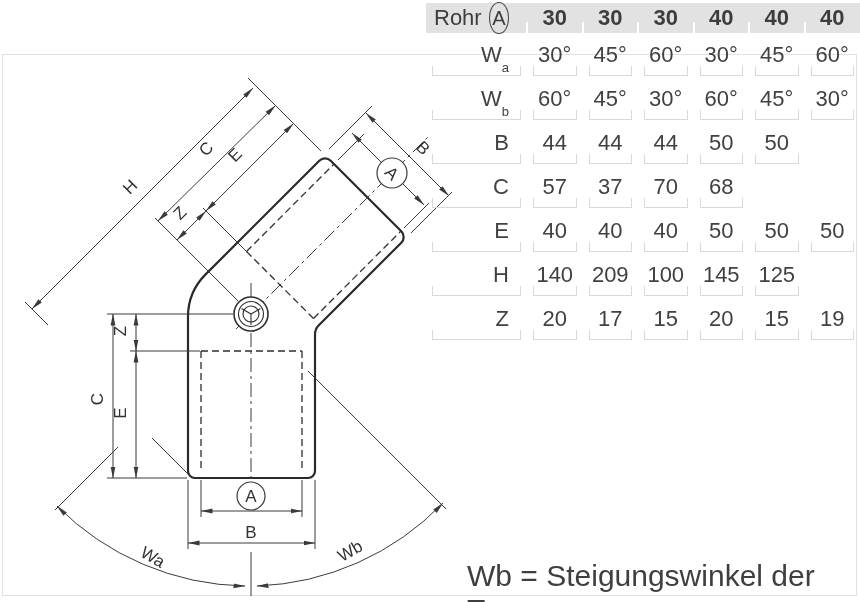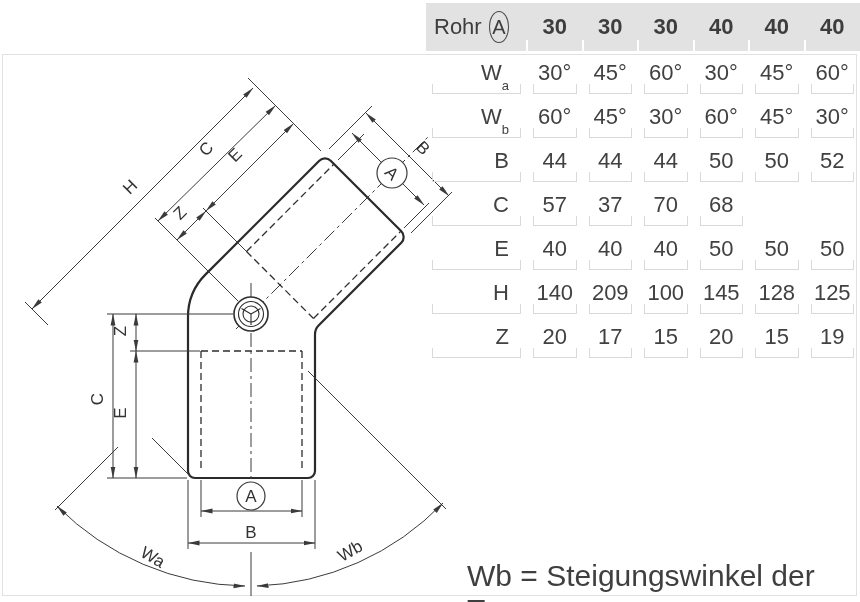--- a/index.html
+++ b/index.html
@@ -6,21 +6,21 @@
     font-family:"Liberation Sans", sans-serif;}
   .canvas{position:relative;width:860px;height:602px;background:#fff;}
   .panel-border{position:absolute;left:2px;top:54px;width:853px;height:540px;
     border:1px solid #e1e1e1;}
   svg{position:absolute;left:0;top:0;}
   svg text{font-family:"Liberation Sans", sans-serif;font-size:17px;fill:#333;}
 
   
   .dim-table{position:absolute;left:426px;top:3px;width:434px;color:#414141;}
   .trow{display:flex;height:44px;align-items:center;}
-  .trow.thead{height:48px;background:#e2e2e2;font-weight:bold;color:#3d3d3d;}
+  .trow.thead{height:30px;background:#e2e2e2;font-weight:bold;color:#3d3d3d;}
   .tcell{position:relative;height:100%;display:flex;align-items:center;justify-content:center;
     font-size:22px;}
   .tcell.lab{width:101px;justify-content:flex-end;padding-right:18px;box-sizing:border-box;
     font-weight:normal;}
   .thead .tcell.lab{justify-content:flex-start;padding-left:8px;font-weight:normal;}
   .tcell.val{width:55.5px;}
   .thead .tcell.val::after{content:'';position:absolute;left:-1px;bottom:0;width:2px;height:11px;background:#fff;}
   .bracket{position:absolute;left:6px;right:6px;bottom:1px;height:9px;
     border:1px solid #d9d9d9;border-top:none;}
   .circleA{display:inline-flex;align-items:center;justify-content:center;
@@ -225,24 +225,20 @@
           <div class="bracket"></div>
         </div>
         <div class="tcell val">
           <span>50</span>
           <div class="bracket"></div>
         </div>
         <div class="tcell val">
           <span>50</span>
           <div class="bracket"></div>
         </div>
-        <div class="tcell val">
-          <span>52</span>
-          <div class="bracket"></div>
-        </div>
       </div>
       <div class="trow">
         <div class="tcell lab">
           <span>C</span>
           <div class="bracket"></div>
         </div>
         <div class="tcell val">
           <span>57</span>
           <div class="bracket"></div>
         </div>
@@ -301,24 +297,20 @@
         <div class="tcell val">
           <span>209</span>
           <div class="bracket"></div>
         </div>
         <div class="tcell val">
           <span>100</span>
           <div class="bracket"></div>
         </div>
         <div class="tcell val">
           <span>145</span>
-          <div class="bracket"></div>
-        </div>
-        <div class="tcell val">
-          <span>128</span>
           <div class="bracket"></div>
         </div>
         <div class="tcell val">
           <span>125</span>
           <div class="bracket"></div>
         </div>
       </div>
       <div class="trow">
         <div class="tcell lab">
           <span>Z</span>

